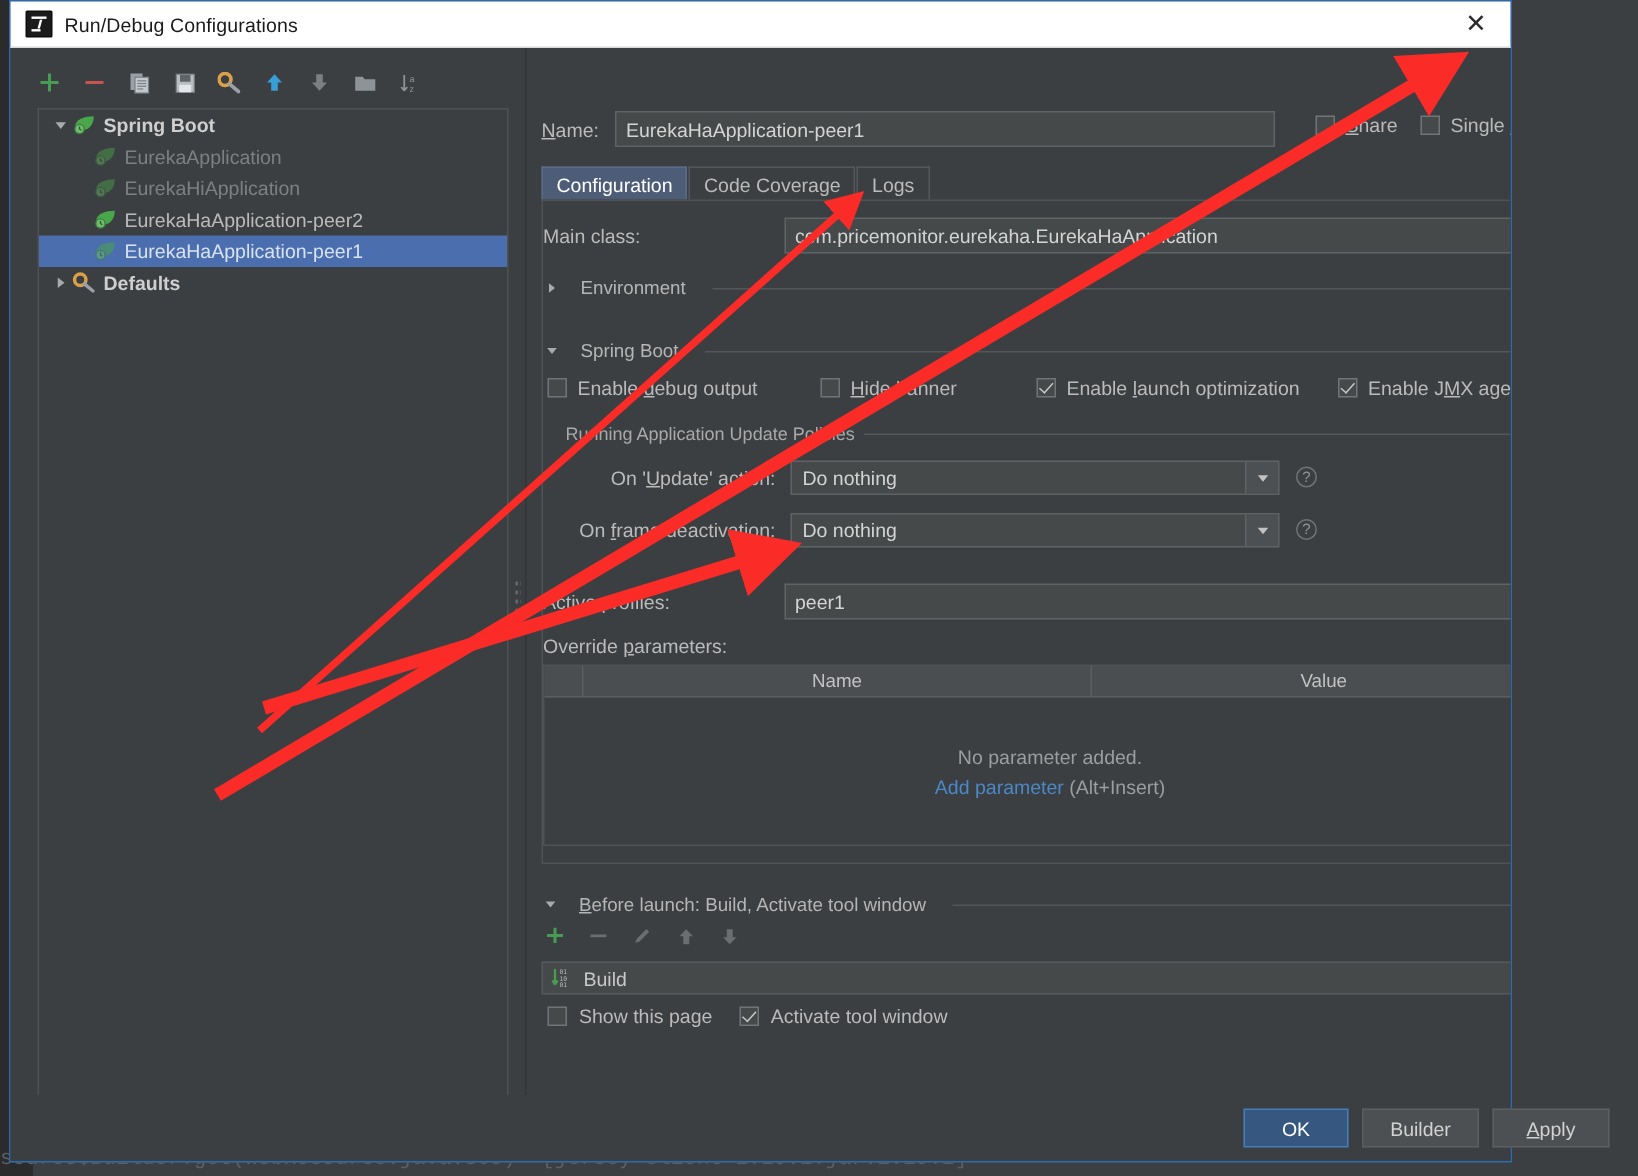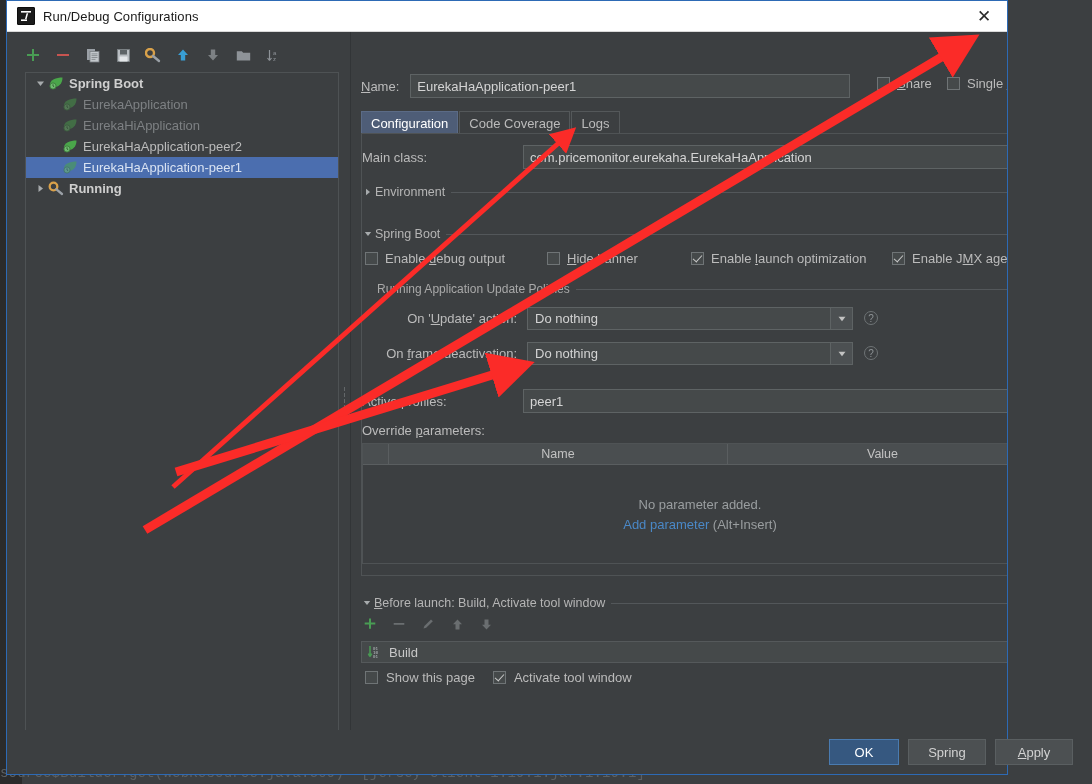--- a/index.html
+++ b/index.html
@@ -133,21 +133,21 @@
   .mainclass-label{left:9px;top:118px;}
   .mainclass-input{position:absolute;left:170px;top:113px;width:515px;height:24px;}
   .ellipsis-btn{
     position:absolute;left:690px;top:113px;width:25px;height:24px;
     background:#4c5052;border:1px solid #5e6264;box-sizing:border-box;
     display:flex;align-items:flex-end;justify-content:center;color:#c2c2c2;
     font-size:13px;line-height:16px;padding-bottom:1px;
   }
 
   
-  .section{position:absolute;display:flex;align-items:center;width:705px;}
+  .section{position:absolute;display:flex;align-items:center;width:705px;gap:12px;}
   .sect-tri{width:12px;height:12px;display:flex;align-items:center;justify-content:center;flex:0 0 auto;}
   .sect-title{font-size:12.5px;color:#b5b5b5;margin:0 6px 0 1px;white-space:nowrap;}
   .sect-line{flex:1 1 auto;height:1px;background:#53575a;}
 
   
   .group{position:absolute;left:24px;top:250px;width:683px;}
   .group-head{display:flex;align-items:center;}
   .group-title{font-size:12px;color:#a9a9a9;margin-right:6px;white-space:nowrap;}
   .group-line{flex:1 1 auto;height:1px;background:#53575a;}
 
@@ -375,21 +375,21 @@
             <svg width="9" height="9" viewBox="0 0 9 9">
                 <path d="M2.5 1 L7 4.5 L2.5 8 Z" fill="#a7abad"></path>
               </svg>
           </span>
           <span class="tnode-icon">
             <svg width="17" height="15" viewBox="0 0 17 15">
               <circle cx="5.5" cy="5.5" r="3.8" fill="none" stroke="#d9a14a" stroke-width="2.3"></circle>
               <path d="M8.2 8.2 L14 13" stroke="#9aa0a6" stroke-width="2.3" stroke-linecap="round"></path>
             </svg>
           </span>
-          <span>Running</span>
+          <span>Defaults</span>
         </div>
 
       </div>
 
       <div class="splitter">
           <span class="grip"></span>
         </div>
       <div class="vdivider"></div>
 
       <div class="right">
@@ -593,21 +593,21 @@
           <span class="chk checked" style="margin-left:10px;"></span>
           <span class="chk-label">Activate tool window</span>
         </div>
 
       </div>
 
     </div>
 
     <div class="btnbar">
       <span class="dlg-btn primary" style="left:822px;width:70px;">OK</span>
-      <span class="dlg-btn" style="left:901px;width:78px;">Spring</span>
+      <span class="dlg-btn" style="left:901px;width:78px;">Builder</span>
       <span class="dlg-btn" style="left:988px;width:78px;"><u>A</u>pply</span>
     </div>
 
   </div>
 
   <svg class="arrows" width="1092" height="784" viewBox="0 0 1092 784">
     <defs>
       <marker id="ah" markerWidth="5.2" markerHeight="5.2" refX="1.2" refY="2.6" orient="auto">
         <path d="M0,0 L5,2.6 L0,5.2 Z" fill="#fb2b28"></path>
       </marker>

